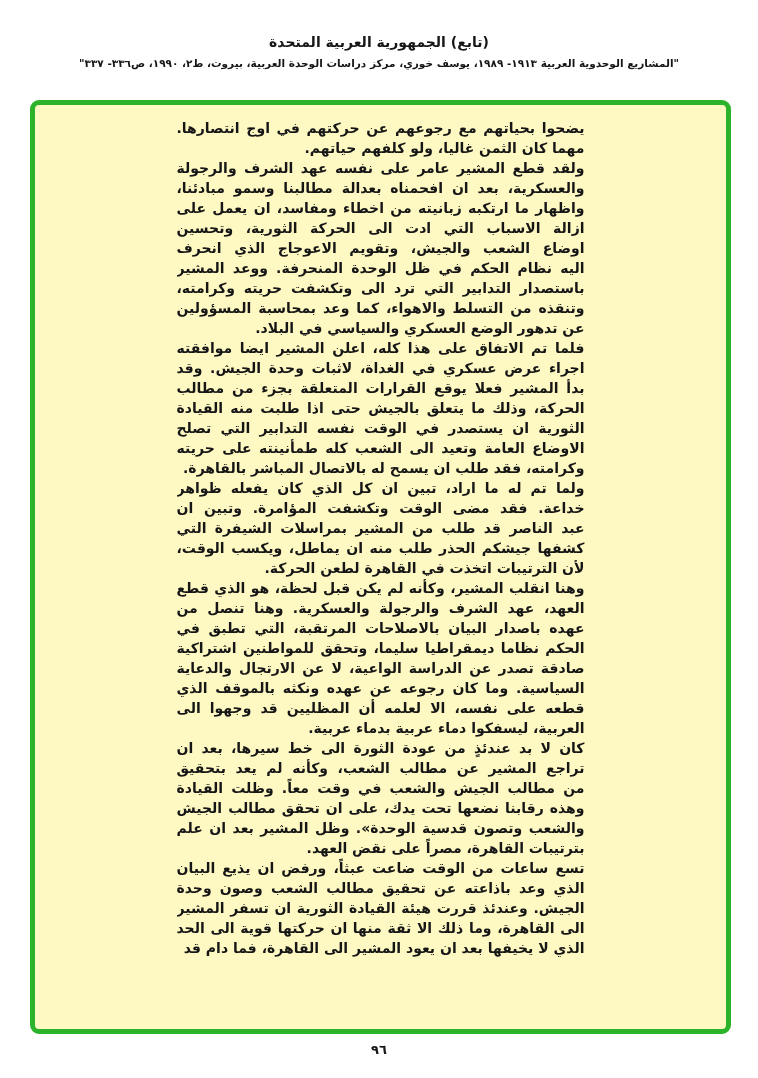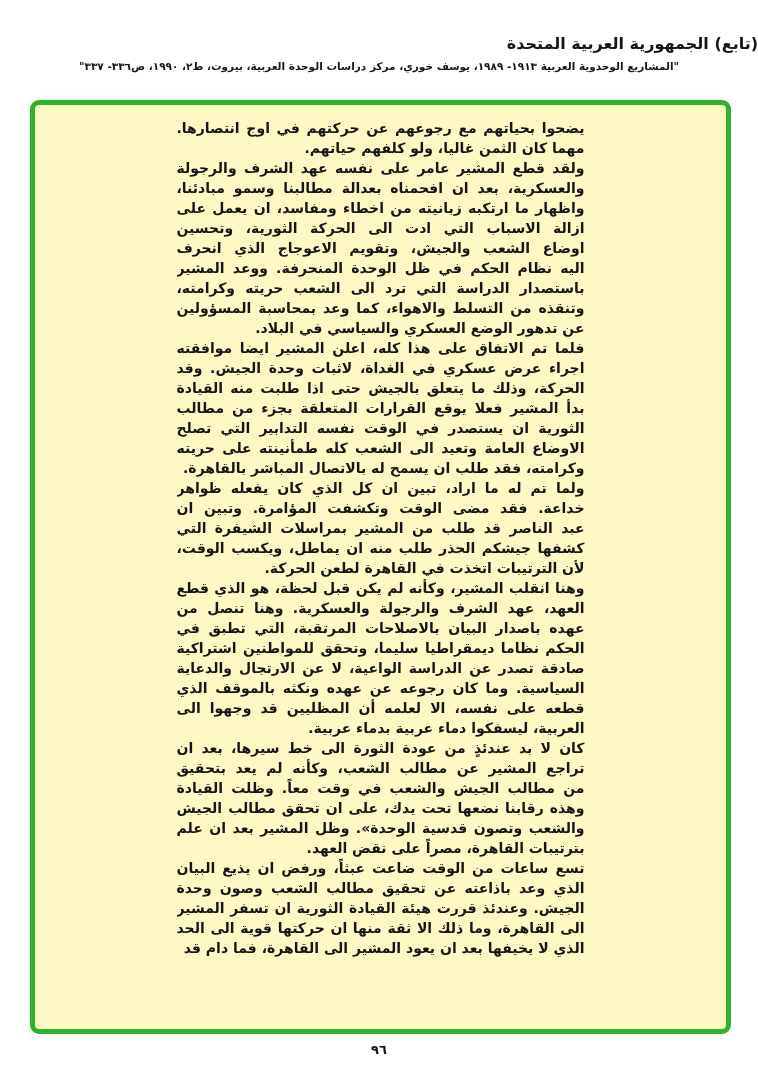--- a/index.html
+++ b/index.html
@@ -12,24 +12,23 @@
     overflow: hidden;
   }
   .page-header {
     position: absolute;
     top: 34px; left: 0;
     width: 100%;
     text-align: center;
     direction: rtl;
   }
   .header-title {
-    font-size: 16px;
+    font-size: 14px;
     font-weight: bold;
     letter-spacing: 0.2px;
-    text-align: right;
   }
   .header-source {
     margin-top: 7px;
     font-size: 10.5px;
     font-weight: bold;
     white-space: nowrap;
   }
   .text-frame {
     position: absolute;
     left: 30px; top: 100px;
@@ -79,29 +78,29 @@
         <div class="line">يضحوا بحياتهم مع رجوعهم عن حركتهم في اوج انتصارها.</div>
         <div class="line last">مهما كان الثمن غاليا، ولو كلفهم حياتهم.</div>
       </div>
       <div class="para">
         <div class="line">ولقد قطع المشير عامر على نفسه عهد الشرف والرجولة</div>
         <div class="line">والعسكرية، بعد ان افحمناه بعدالة مطالبنا وسمو مبادئنا،</div>
         <div class="line">واظهار ما ارتكبه زبانيته من اخطاء ومفاسد، ان يعمل على</div>
         <div class="line">ازالة الاسباب التي ادت الى الحركة الثورية، وتحسين</div>
         <div class="line">اوضاع الشعب والجيش، وتقويم الاعوجاج الذي انحرف</div>
         <div class="line">اليه نظام الحكم في ظل الوحدة المنحرفة. ووعد المشير</div>
-        <div class="line">باستصدار الدراسة التي ترد الى الشعب حريته وكرامته،</div>
+        <div class="line">باستصدار التدابير التي ترد الى وتكشفت حريته وكرامته،</div>
         <div class="line">وتنقذه من التسلط والاهواء، كما وعد بمحاسبة المسؤولين</div>
         <div class="line last">عن تدهور الوضع العسكري والسياسي في البلاد.</div>
       </div>
       <div class="para">
         <div class="line">فلما تم الاتفاق على هذا كله، اعلن المشير ايضا موافقته على</div>
         <div class="line">اجراء عرض عسكري في الغداة، لاثبات وحدة الجيش. وقد</div>
+        <div class="line">بدأ المشير فعلا يوقع القرارات المتعلقة بجزء من مطالب</div>
         <div class="line">الحركة، وذلك ما يتعلق بالجيش حتى اذا طلبت منه القيادة</div>
-        <div class="line">بدأ المشير فعلا يوقع القرارات المتعلقة بجزء من مطالب</div>
         <div class="line">الثورية ان يستصدر في الوقت نفسه التدابير التي تصلح</div>
         <div class="line">الاوضاع العامة وتعيد الى الشعب كله طمأنينته على حريته</div>
         <div class="line last">وكرامته، فقد طلب ان يسمح له بالاتصال المباشر بالقاهرة.</div>
       </div>
       <div class="para">
         <div class="line">ولما تم له ما اراد، تبين ان كل الذي كان يفعله ظواهر</div>
         <div class="line">خداعة. فقد مضى الوقت وتكشفت المؤامرة. وتبين ان الرئيس</div>
         <div class="line">عبد الناصر قد طلب من المشير بمراسلات الشيفرة التي</div>
         <div class="line">كشفها جيشكم الحذر طلب منه ان يماطل، ويكسب الوقت،</div>
         <div class="line last">لأن الترتيبات اتخذت في القاهرة لطعن الحركة.</div>

